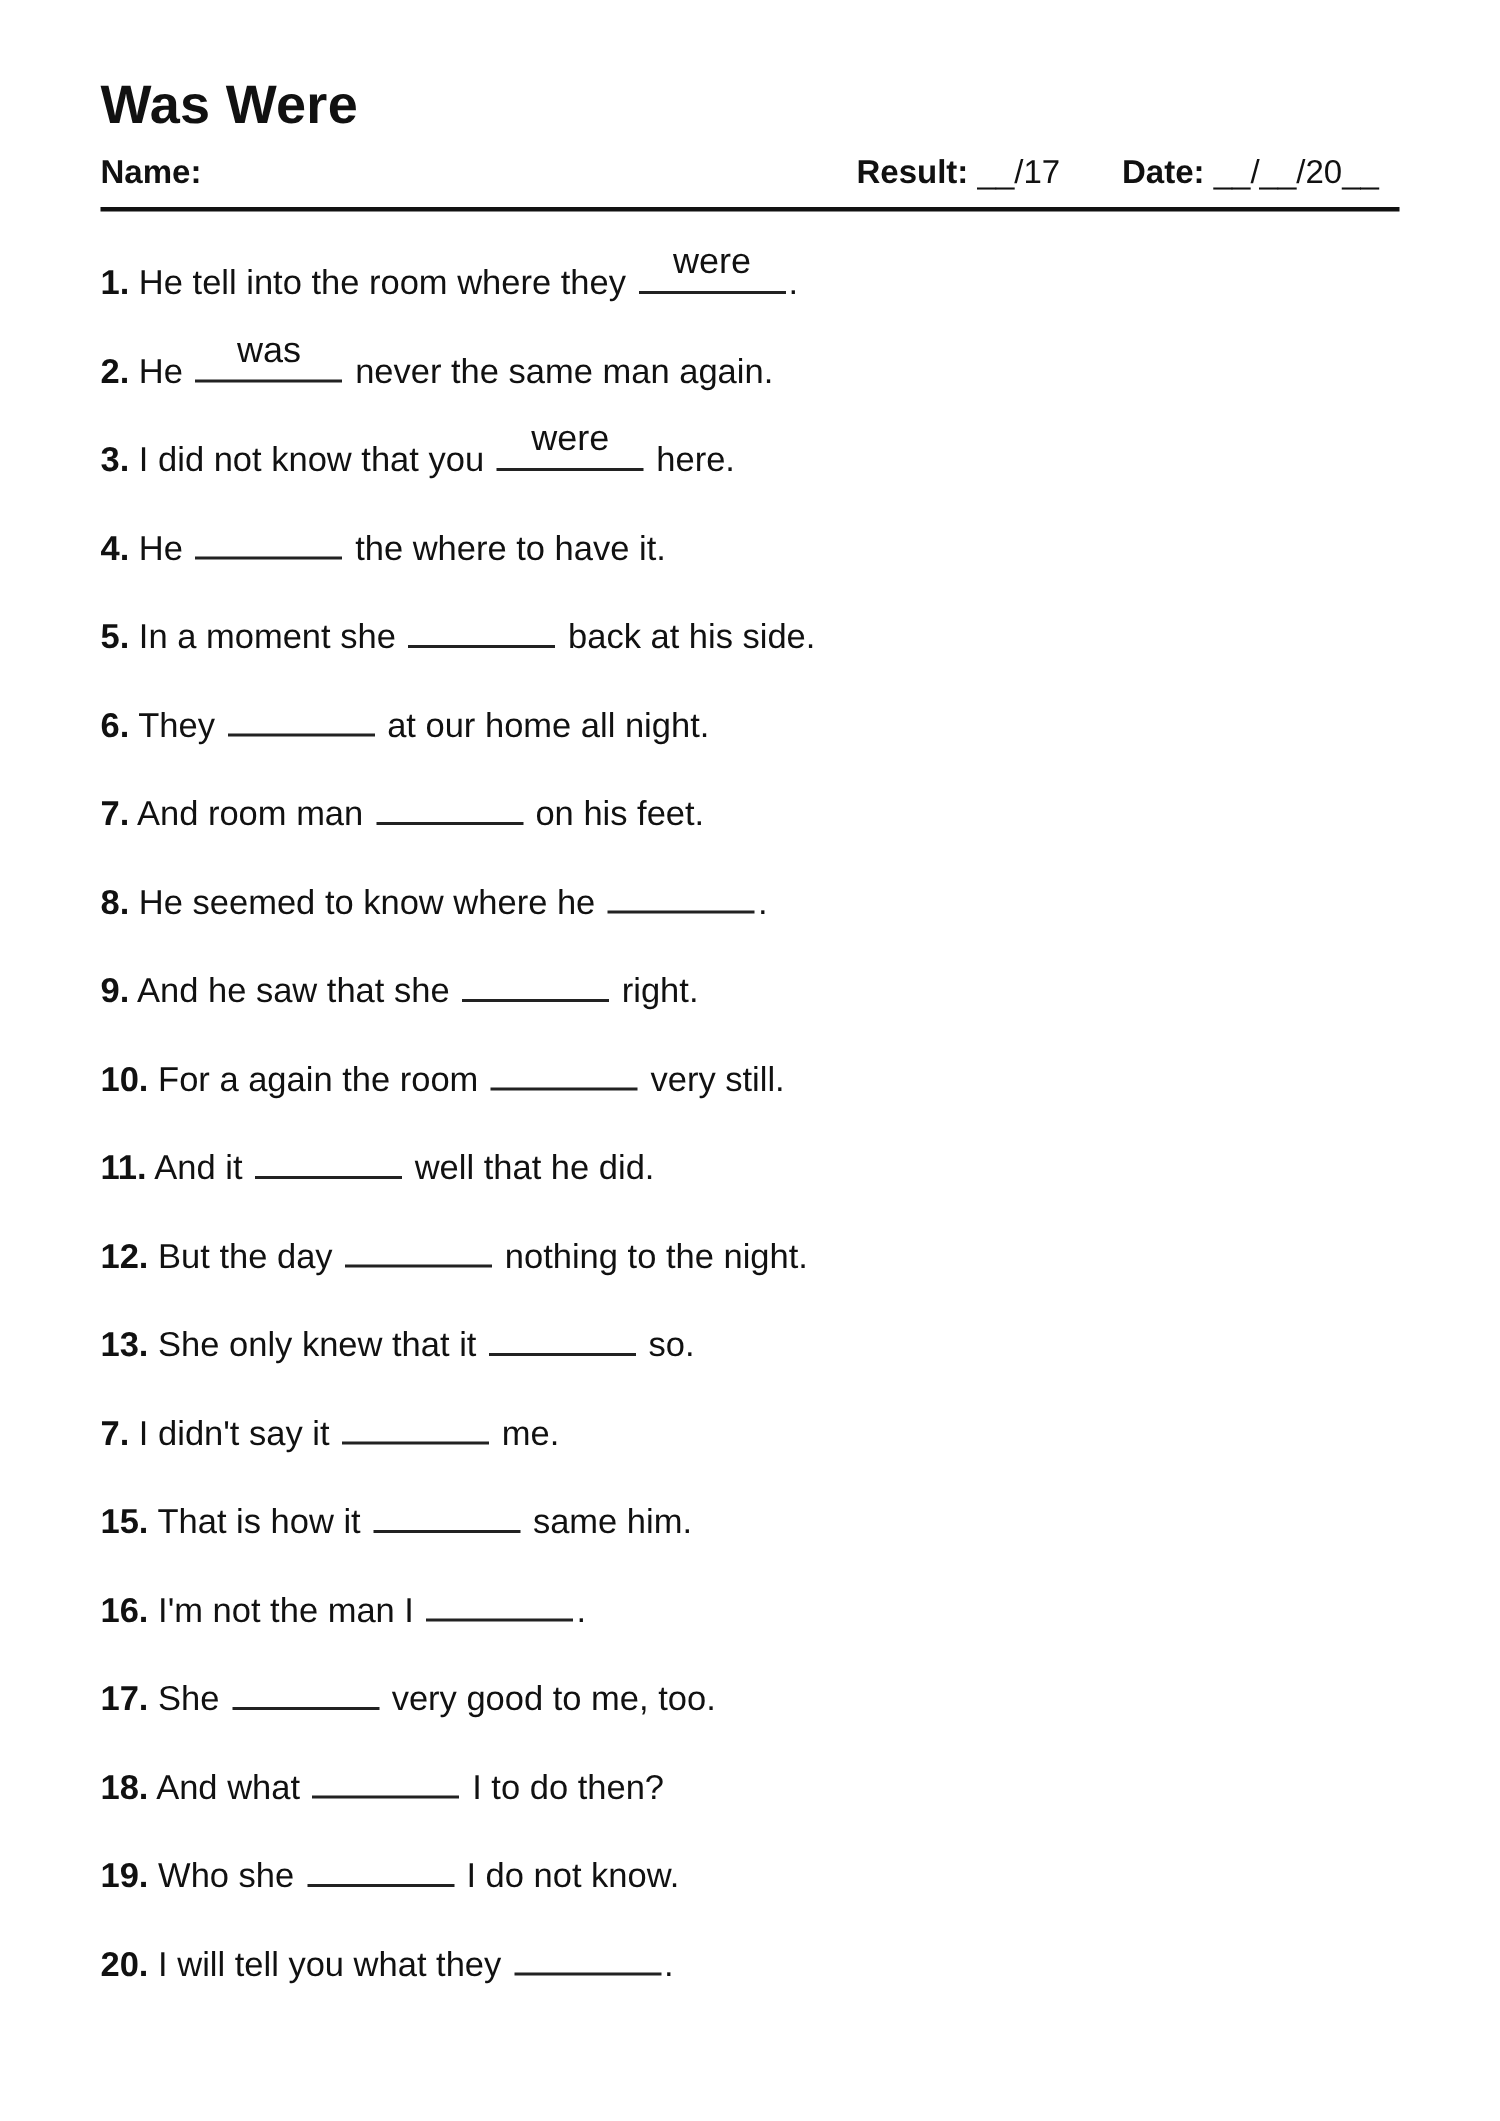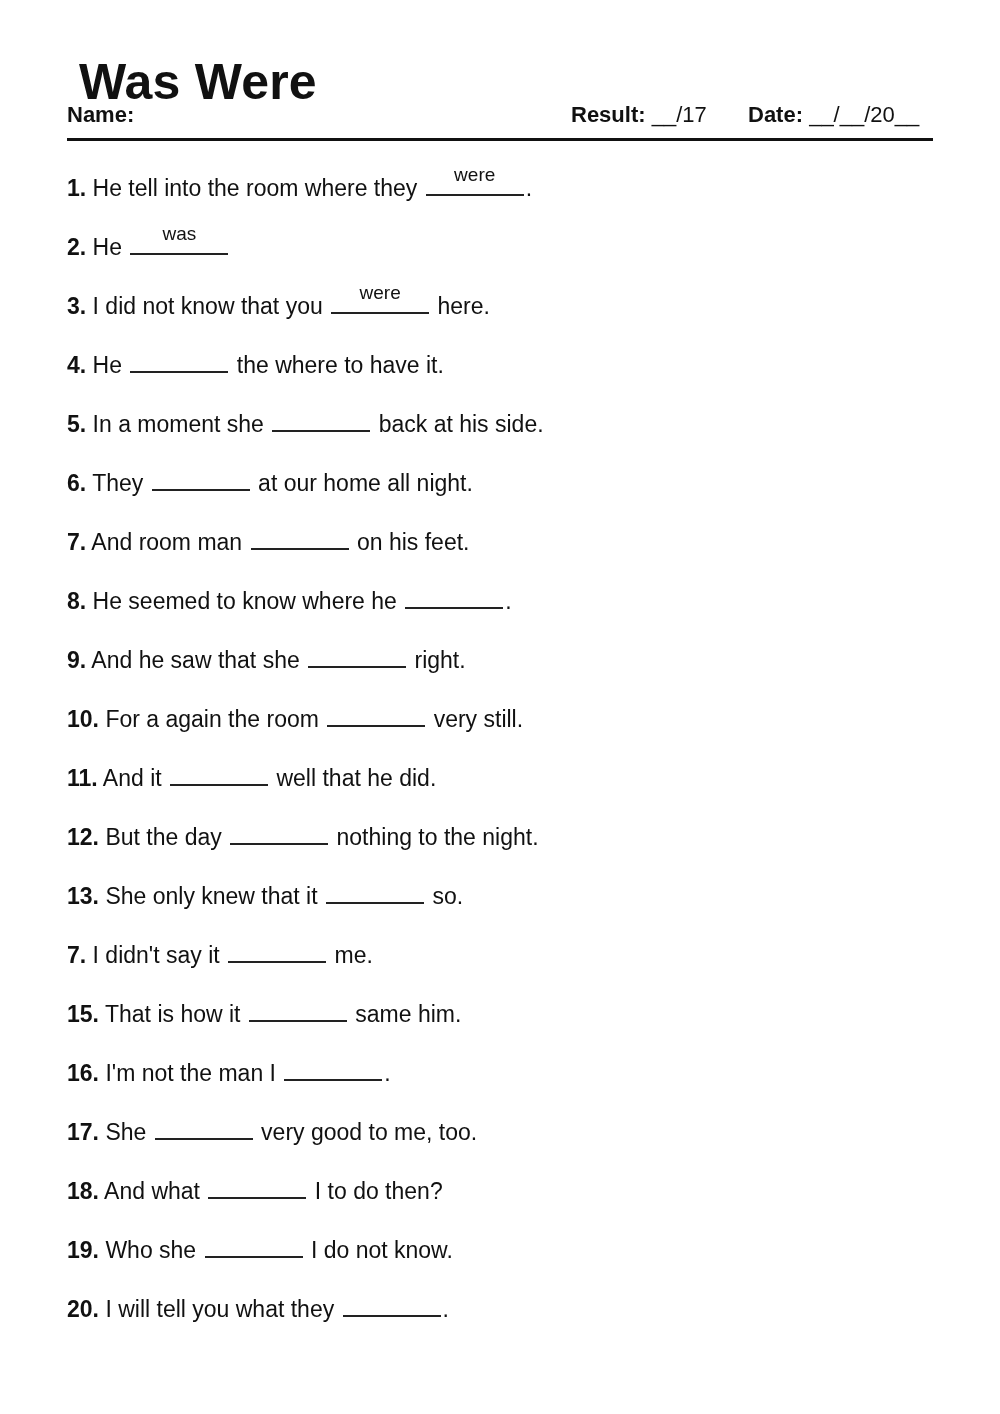--- a/index.html
+++ b/index.html
@@ -2,21 +2,21 @@
 <html><head>
   <meta charset="utf-8">
   <style>
     html, body { margin: 0; padding: 0; background: #ffffff; }
     body {
       width: 1000px; height: 1414px; position: relative; overflow: hidden;
       font-family: "Liberation Sans", sans-serif; color: #111111;
     }
     .title {
       position: absolute; left: 67px; top: 46px;
-      font-size: 50px; font-weight: bold; letter-spacing: 0.2px; margin: 12px;
+      font-size: 36px; font-weight: bold; letter-spacing: 0.2px; margin: 0;
       line-height: 48px;
     }
     .header-row {
       position: absolute; left: 67px; top: 102px; width: 866px; height: 28px;
       font-size: 22px;
     }
     .name-label { position: absolute; left: 0; top: 0; font-weight: bold; }
     .result-group { position: absolute; left: 504px; top: 0; white-space: nowrap; }
     .date-group { position: absolute; left: 681px; top: 0; white-space: nowrap; }
     .hdr-label { font-weight: bold; }
@@ -31,21 +31,21 @@
       white-space: nowrap;
     }
     .q-num { font-weight: bold; }
     .blank {
       display: inline-block; position: relative; width: 98px; height: 26px;
       border-bottom: 2px solid #222222; vertical-align: baseline; margin: 0 2px;
       text-align: center;
     }
     .blank-answer {
       position: absolute; left: 0; right: 0; top: -6px; text-align: center;
-      font-size: 19px; line-height: 26px;
+      font-size: 24px; line-height: 26px;
     }
   </style>
 </head>
 <body>
 
 <h1 class="title">Was Were</h1>
 
 <div class="header-row">
   <span class="name-label">Name:</span>
   <span class="result-group">
@@ -56,21 +56,21 @@
     <span class="hdr-label">Date:</span>
     <span class="hdr-value">__/__/20__</span>
   </span>
 </div>
 
 <div class="rule"></div>
 
 <div class="questions">
   <div class="q" style="top:0px"><span class="q-num">1.</span> <span>He tell into the room where they</span> <span class="blank"><span class="blank-answer">were</span></span><span>.</span></div>
 
-  <div class="q" style="top:59px"><span class="q-num">2.</span> <span>He</span> <span class="blank"><span class="blank-answer">was</span></span> </div>
+  <div class="q" style="top:59px"><span class="q-num">2.</span> <span>He</span> <span class="blank"><span class="blank-answer">was</span></span> <span>never the same man again.</span></div>
 
   <div class="q" style="top:118px"><span class="q-num">3.</span> <span>I did not know that you</span> <span class="blank"><span class="blank-answer">were</span></span> <span>here.</span></div>
 
   <div class="q" style="top:177px"><span class="q-num">4.</span> <span>He</span> <span class="blank"><span class="blank-answer"></span></span> <span>the where to have it.</span></div>
 
   <div class="q" style="top:236px"><span class="q-num">5.</span> <span>In a moment she</span> <span class="blank"><span class="blank-answer"></span></span> <span>back at his side.</span></div>
 
   <div class="q" style="top:295px"><span class="q-num">6.</span> <span>They</span> <span class="blank"><span class="blank-answer"></span></span> <span>at our home all night.</span></div>
 
   <div class="q" style="top:354px"><span class="q-num">7.</span> <span>And room man</span> <span class="blank"><span class="blank-answer"></span></span> <span>on his feet.</span></div>

